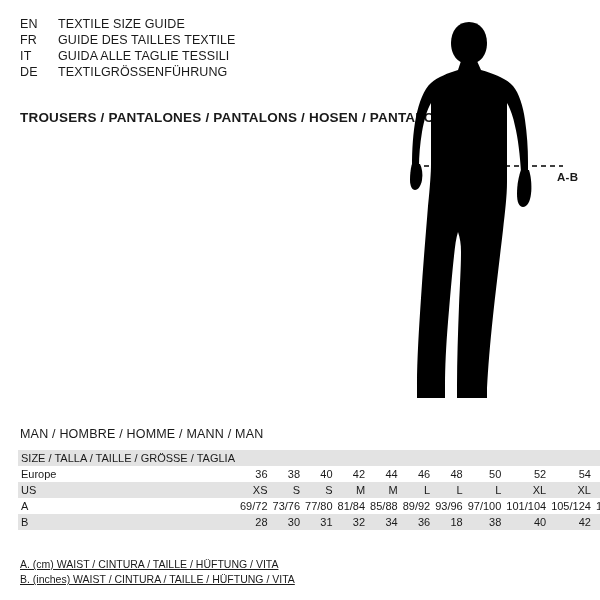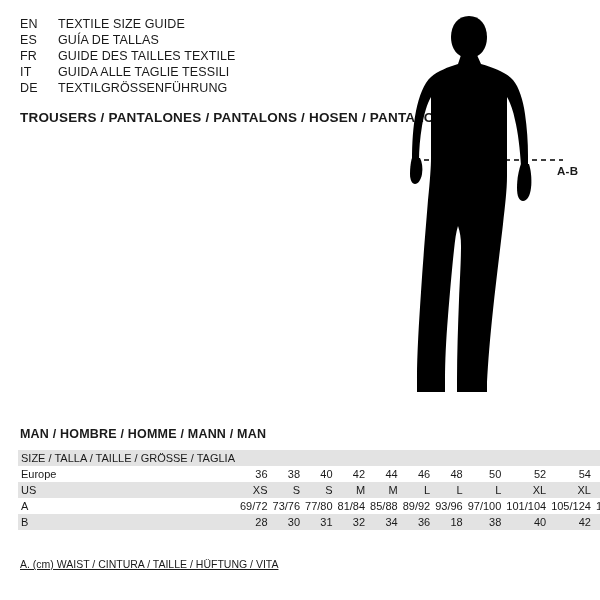--- a/index.html
+++ b/index.html
@@ -52,21 +52,21 @@
     left: 20px;
     font-size: 13.5px;
     font-weight: bold;
     letter-spacing: 0.2px;
   }
 
   
   .figure-wrap {
     position: absolute;
     left: 395px;
-    top: 10px;
+    top: 16px;
     width: 195px;
     height: 400px;
   }
   .figure-svg {
     display: block;
   }
   .ab-label {
     position: absolute;
     left: 162px;
     top: 155px;
@@ -74,21 +74,21 @@
     font-weight: bold;
     letter-spacing: 0.3px;
   }
 
   
   .table-title {
     position: absolute;
     top: 427px;
     left: 20px;
     font-size: 12.5px;
-    font-weight: bold;
+    font-weight: normal;
     letter-spacing: 0.2px;
   }
   table.size-table {
     position: absolute;
     top: 450px;
     left: 18px;
     width: 564px;
     border-collapse: collapse;
     font-size: 11px;
   }
@@ -121,24 +121,20 @@
 </style>
 </head>
 <body>
 
 <div class="page">
 
   <div class="lang-block">
     <div class="lang-row">
       <span class="lang-code">EN</span>
       <span class="lang-text">TEXTILE SIZE GUIDE</span>
-    </div>
-    <div class="lang-row">
-      <span class="lang-code">ES</span>
-      <span class="lang-text">GUÍA DE TALLAS</span>
     </div>
     <div class="lang-row">
       <span class="lang-code">FR</span>
       <span class="lang-text">GUIDE DES TAILLES TEXTILE</span>
     </div>
     <div class="lang-row">
       <span class="lang-code">IT</span>
       <span class="lang-text">GUIDA ALLE TAGLIE TESSILI</span>
     </div>
     <div class="lang-row">
@@ -255,15 +251,16 @@
         <td class="val">38</td>
         <td class="val">40</td>
         <td class="val">42</td>
         <td class="val">44</td>
       </tr>
     </tbody>
   </table>
 
   <div class="footnotes">
     <div>A. (cm) WAIST / CINTURA / TAILLE / HÜFTUNG / VITA</div>
+    <div>B. (inches) WAIST / CINTURA / TAILLE / HÜFTUNG / VITA</div>
   </div>
 
 </div>
 
 </body></html>

